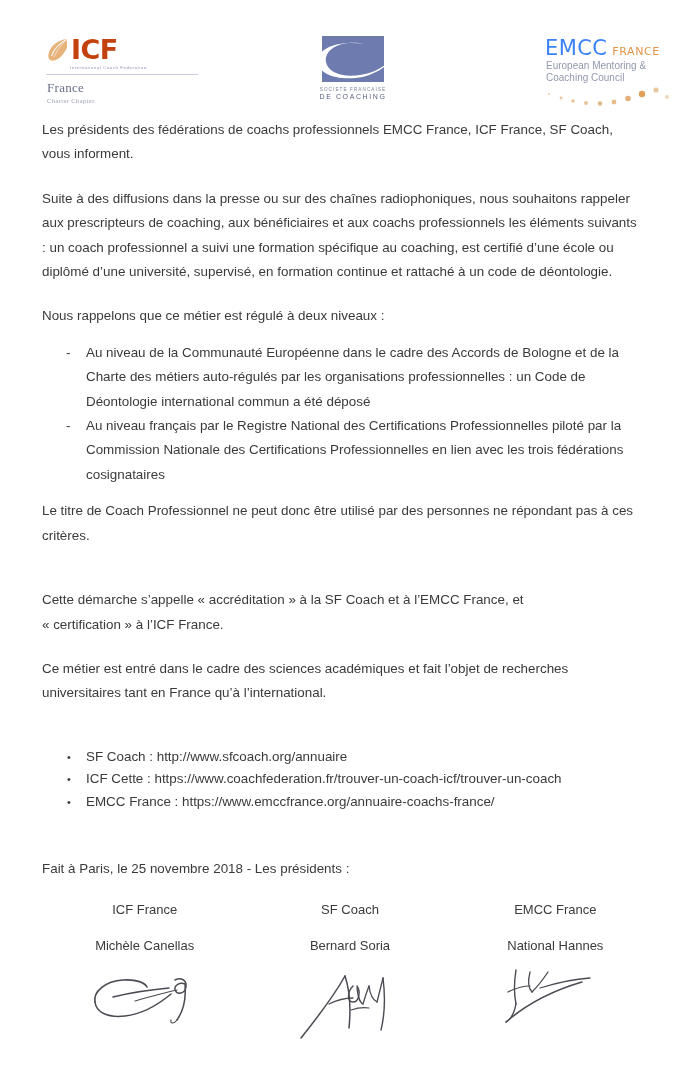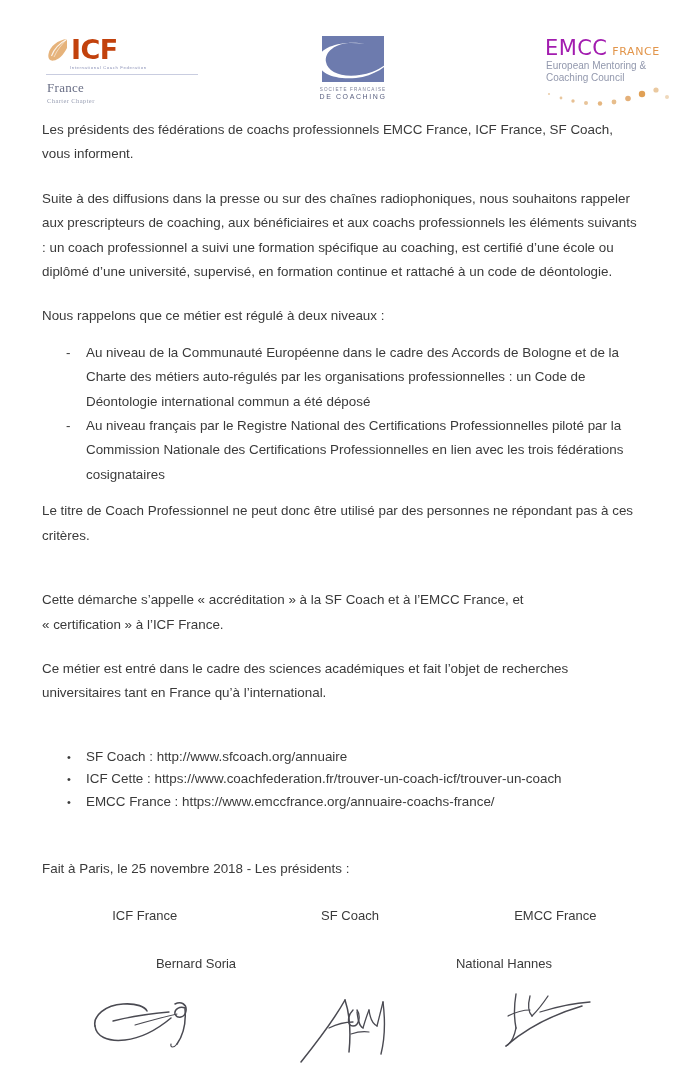--- a/index.html
+++ b/index.html
@@ -125,21 +125,21 @@
     top: 38px;
     width: 135px;
   }
   .emcc-row {
     display: flex;
     align-items: baseline;
   }
   .emcc-word {
     font-family: "DejaVu Sans", sans-serif;
     font-size: 21px;
-    color: #a21caf;
+    color: #3b82f6;
     letter-spacing: 0.4px;
     line-height: 21px;
   }
   .emcc-france {
     font-family: "DejaVu Sans", sans-serif;
     font-size: 11px;
     color: #e2954a;
     letter-spacing: 0.6px;
     margin-left: 5px;
   }
@@ -221,21 +221,21 @@
 
   
   .sig-intro {
     margin: 4px 42px;
     font-size: 13.4px;
     line-height: 24.4px;
     color: #3a3a3a;
   }
   .sig-table {
     width: 616px;
-    margin: 8px 42px;
+    margin: 2px 42px;
     display: flex;
   }
   .sig-col {
     flex: 1 1 0;
     text-align: center;
   }
   .sig-org {
     font-size: 13px;
     color: #3a3a3a;
     line-height: 20px;
@@ -375,20 +375,23 @@
       <div class="sig-org">SF Coach</div>
     </div>
     <div class="sig-col">
       <div class="sig-org">EMCC France</div>
     </div>
   </div>
 
   <div class="gap-sm"></div>
 
   <div class="sig-table">
+    <div class="sig-col">
+      <div class="sig-name">Michèle Canellas</div>
+    </div>
     <div class="sig-col">
       <div class="sig-name">Bernard Soria</div>
     </div>
     <div class="sig-col">
       <div class="sig-name">National Hannes</div>
     </div>
   </div>
 
   <div class="sig-table">
     <div class="sig-col sig-ink">

